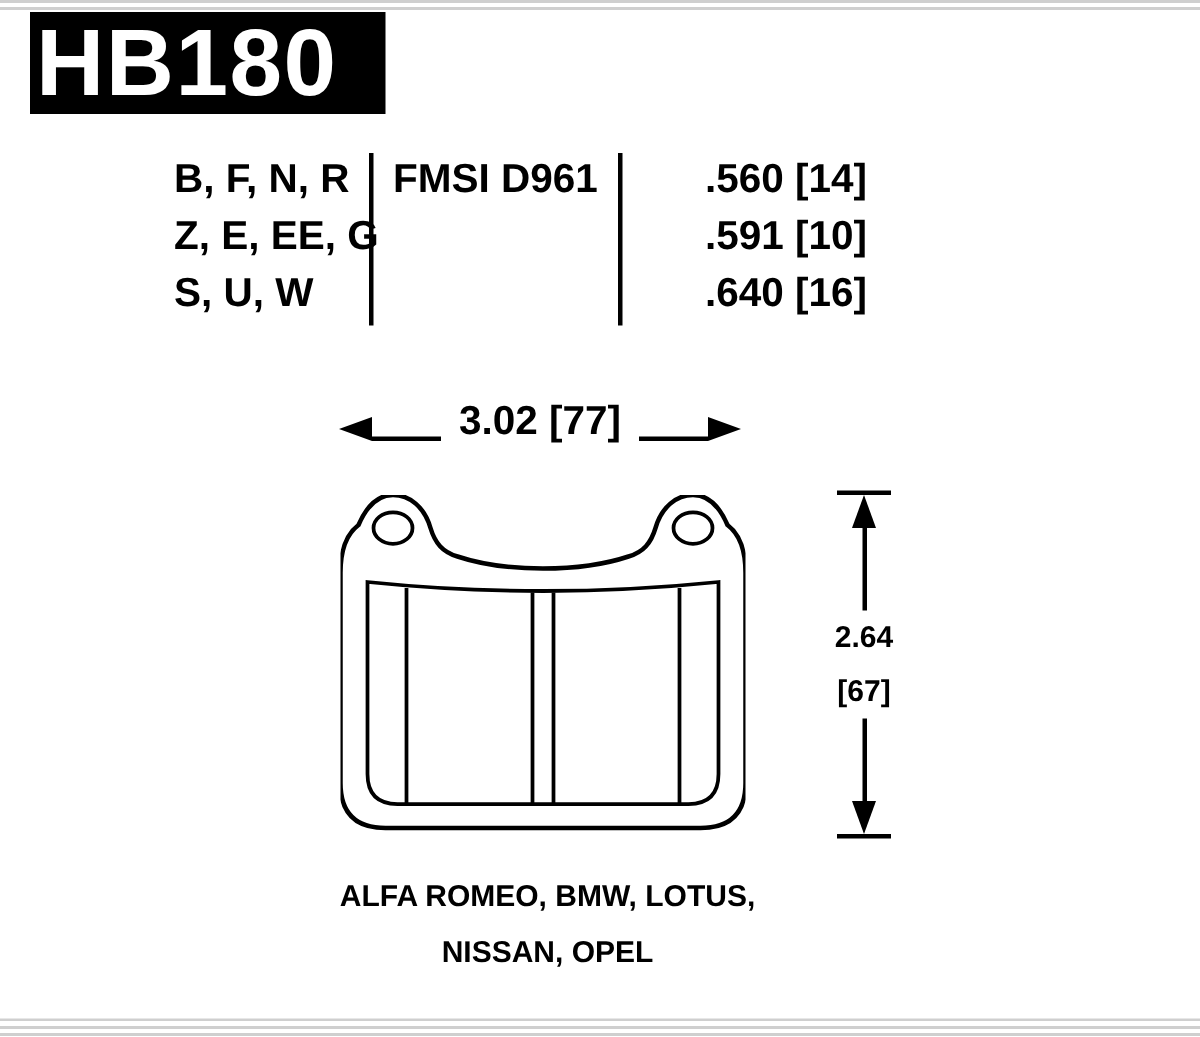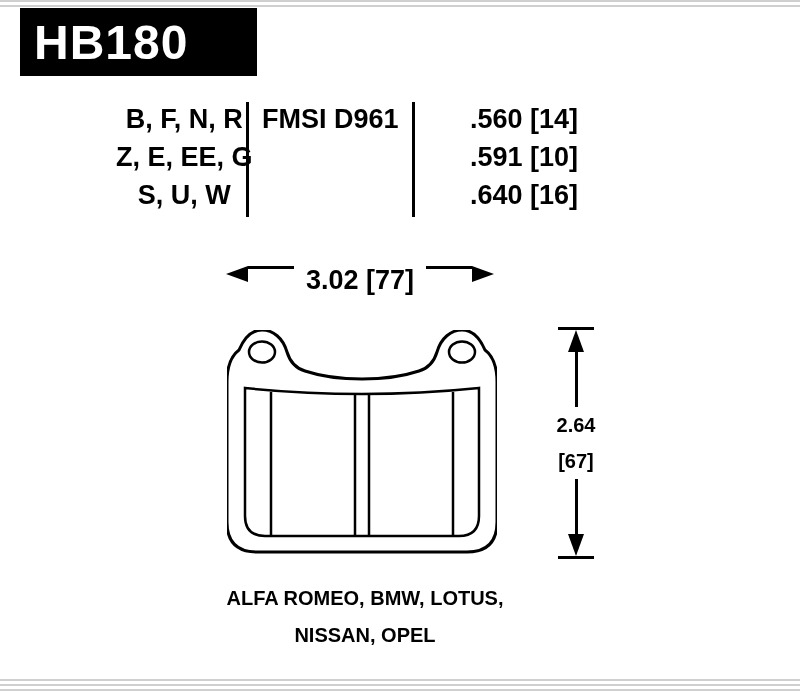--- a/index.html
+++ b/index.html
@@ -18,39 +18,39 @@
   }
   .stripe-top { top:0; height:9px; }
   .stripe-bottom { bottom:0; height:12px; }
 
   .part-box {
     position:absolute; left:20px; top:8px;
     width:237px; height:68px;
     background:#000;
     color:#fff;
     display:flex; align-items:center;
-    padding-left:14px; box-sizing:border-box;
-    font-size:48px; letter-spacing:1px;
+    padding-left:4px; box-sizing:border-box;
+    font-size:63px; letter-spacing:1px;
   }
 
-  .spec-col { position:absolute; top:100px; font-size:27px;text-align:center; }
+  .spec-col { position:absolute; top:100px; font-size:27px; }
   .spec-col .row { height:38px; line-height:38px; white-space:nowrap; }
   .col-compounds { left:116px; }
   .col-fmsi { left:262px; }
   .col-thickness { left:470px; width:232px; text-align:left; }
   .v-divider {
     position:absolute; top:102px; width:3px; height:115px; background:#000;
   }
   .divider-1 { left:246px; }
   .divider-2 { left:412px; }
 
   
   .hdim {
     position:absolute; left:226px; top:266px; width:268px; height:28px;
-    display:flex; align-items:flex-start;
+    display:flex; align-items:flex-end;
   }
   .hdim .line { flex:1; height:3px; background:#000; }
   .arrow-left {
     width:0; height:0;
     border-top:8px solid transparent; border-bottom:8px solid transparent;
     border-right:22px solid #000;
   }
   .arrow-right {
     width:0; height:0;
     border-top:8px solid transparent; border-bottom:8px solid transparent;

